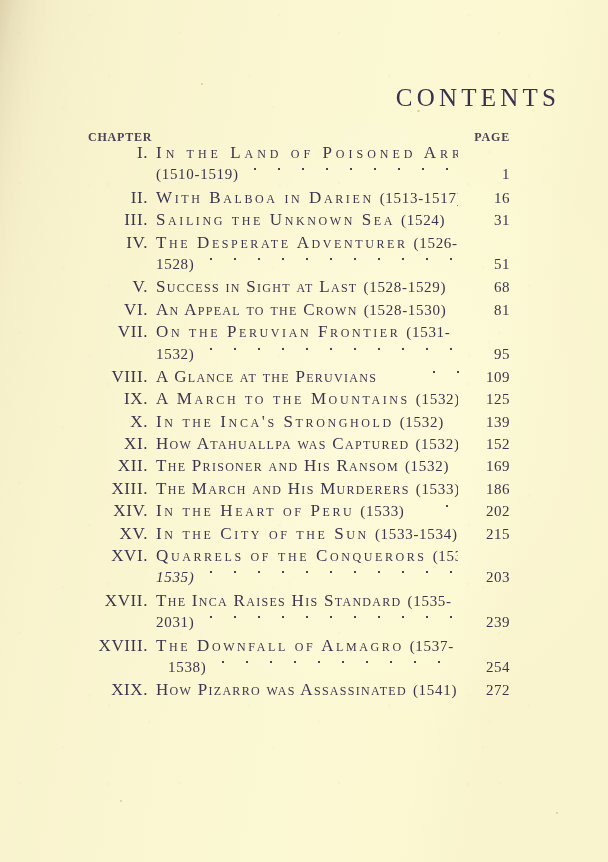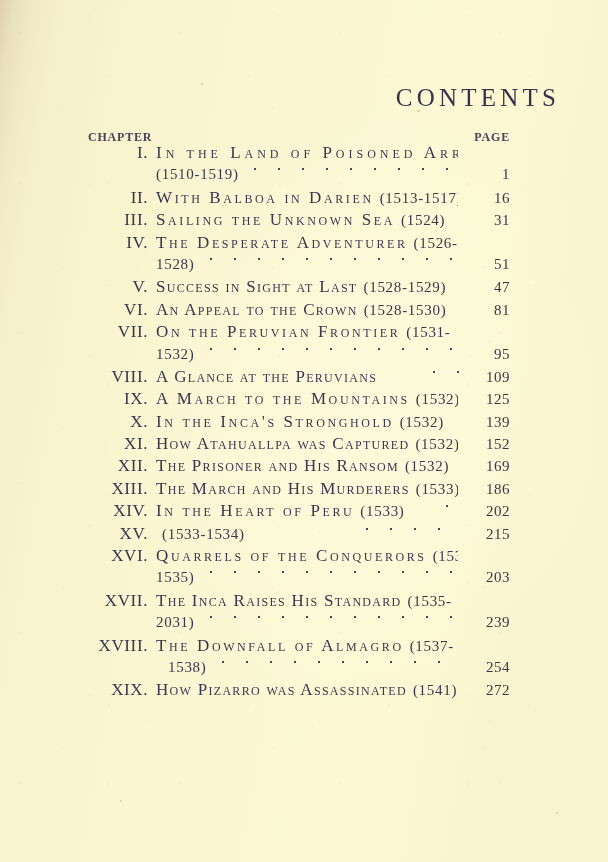--- a/index.html
+++ b/index.html
@@ -252,21 +252,21 @@
         </div>
       </div>
       <div class="entry">
         <div class="row">
           <span class="num">V.</span>
           <span class="title-cell">
             <span class="label">Success in Sight at Last</span>
             <span class="years">(1528-1529)</span>
           </span>
           <span class="leader"></span>
-          <span class="pagenum">47</span>
+          <span class="pagenum">68</span>
         </div>
       </div>
       <div class="entry">
         <div class="row">
           <span class="num">VI.</span>
           <span class="title-cell">
             <span class="label">An Appeal to the Crown</span>
             <span class="years">(1528-1530)</span>
           </span>
           <span class="leader"></span>
@@ -363,39 +363,40 @@
             <span class="years">(1533)</span>
           </span>
           <span class="leader"></span>
           <span class="pagenum">202</span>
         </div>
       </div>
       <div class="entry">
         <div class="row">
           <span class="num">XV.</span>
           <span class="title-cell">
+            <span class="label wide">In the City of the Sun</span>
             <span class="years">(1533-1534)</span>
           </span>
           <span class="leader"></span>
           <span class="pagenum">215</span>
         </div>
       </div>
       <div class="entry">
         <div class="row">
           <span class="num">XVI.</span>
           <span class="title-cell">
             <span class="label wide">Quarrels of the Conquerors</span>
             <span class="years">(1534-</span>
           </span>
           <span class="leader none"></span>
           <span class="pagenum"></span>
         </div>
         <div class="cont">
           <span class="indent"></span>
-          <span class="years" style="margin-left: 0px;">1535)</span>
+          <span class="years" style="margin-left: 0px; font-style: italic;">1535)</span>
           <span class="leader"></span>
           <span class="pagenum">203</span>
         </div>
       </div>
       <div class="entry">
         <div class="row">
           <span class="num">XVII.</span>
           <span class="title-cell">
             <span class="label">The Inca Raises His Standard</span>
             <span class="years">(1535-</span>

